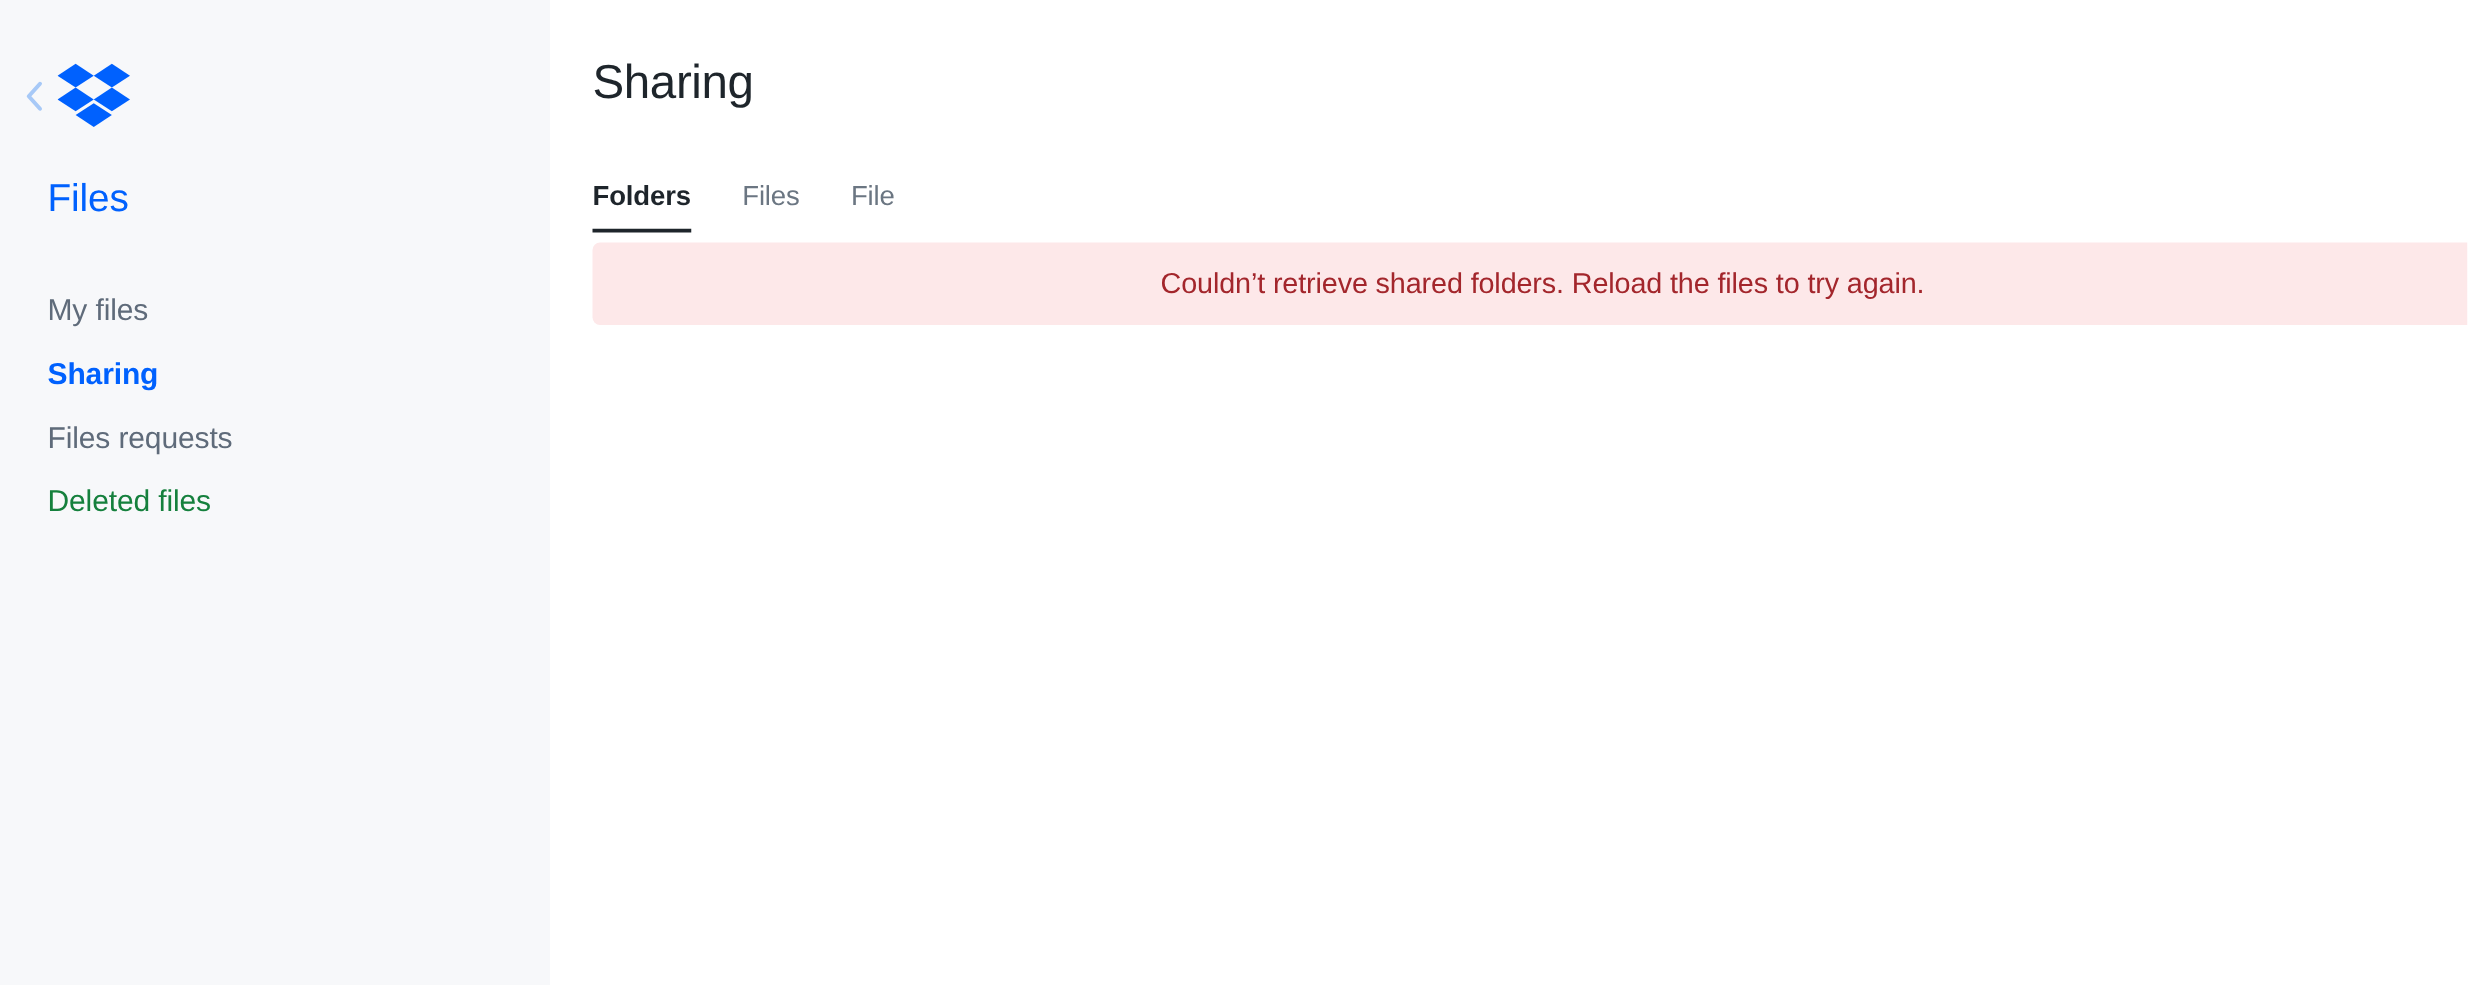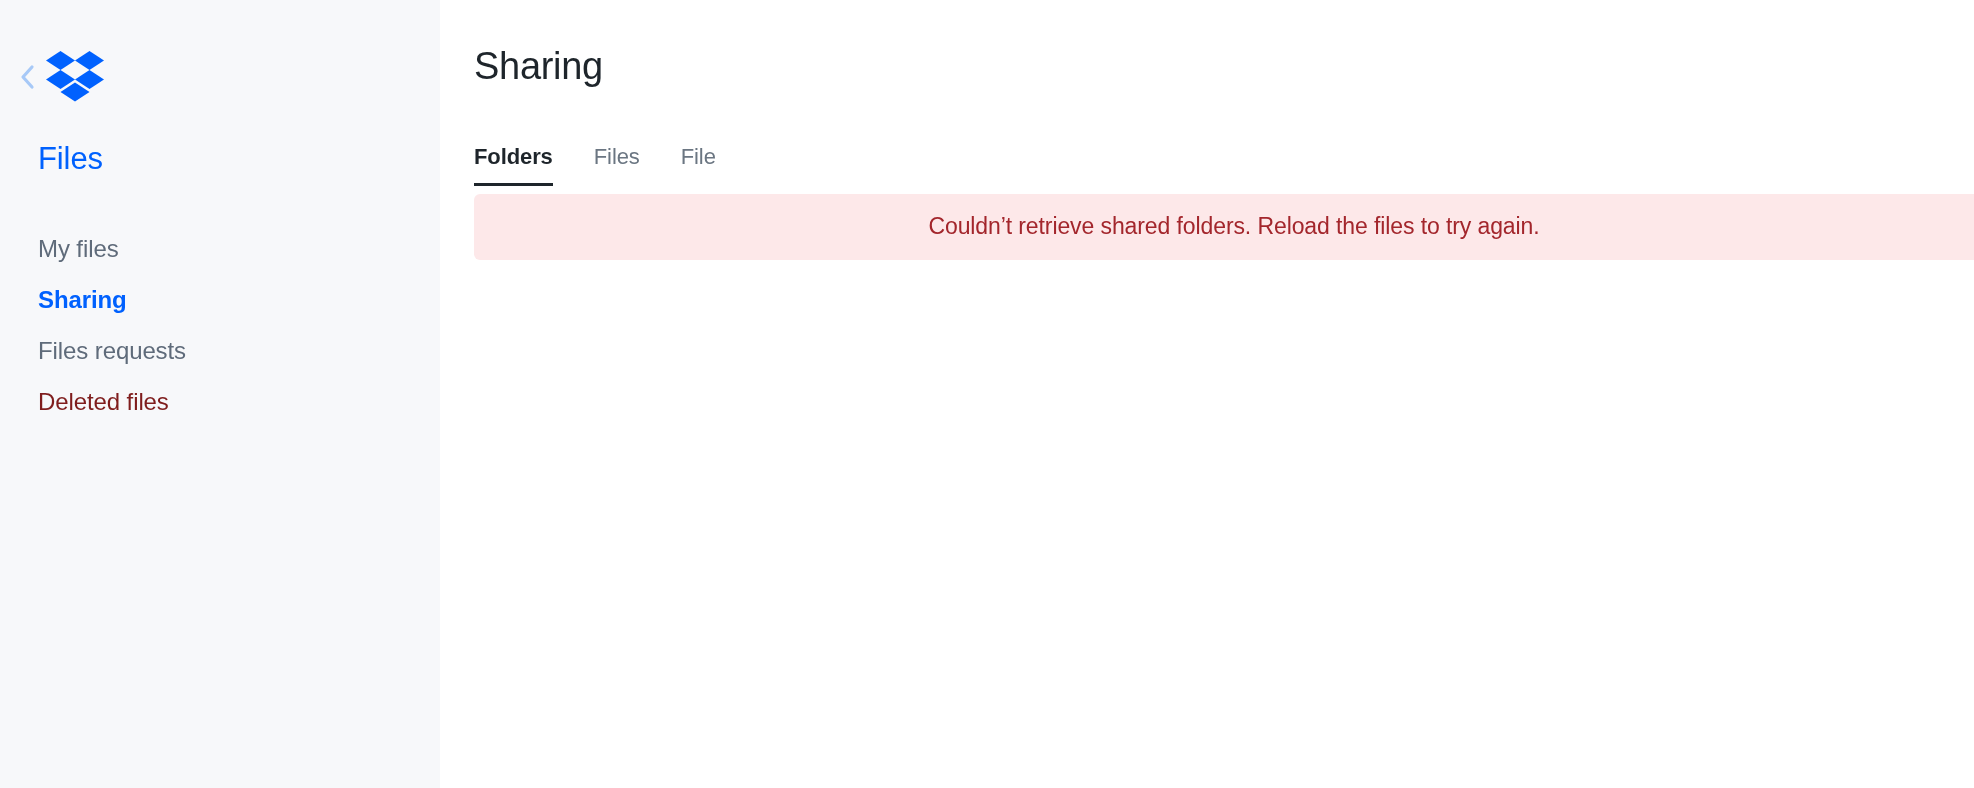--- a/index.html
+++ b/index.html
@@ -83,21 +83,21 @@
     font-weight: 400;
     cursor: pointer;
     white-space: nowrap;
     letter-spacing: -0.1px;
   }
   .nav-item.active {
     color: #0061fe;
     font-weight: 700;
   }
   .nav-item.muted {
-    color: #7f1d1d;
+    color: #15803d;
   }
 
   
   .main {
     flex: 1;
     height: 788px;
     background: #ffffff;
     position: relative;
     overflow: hidden;
   }

